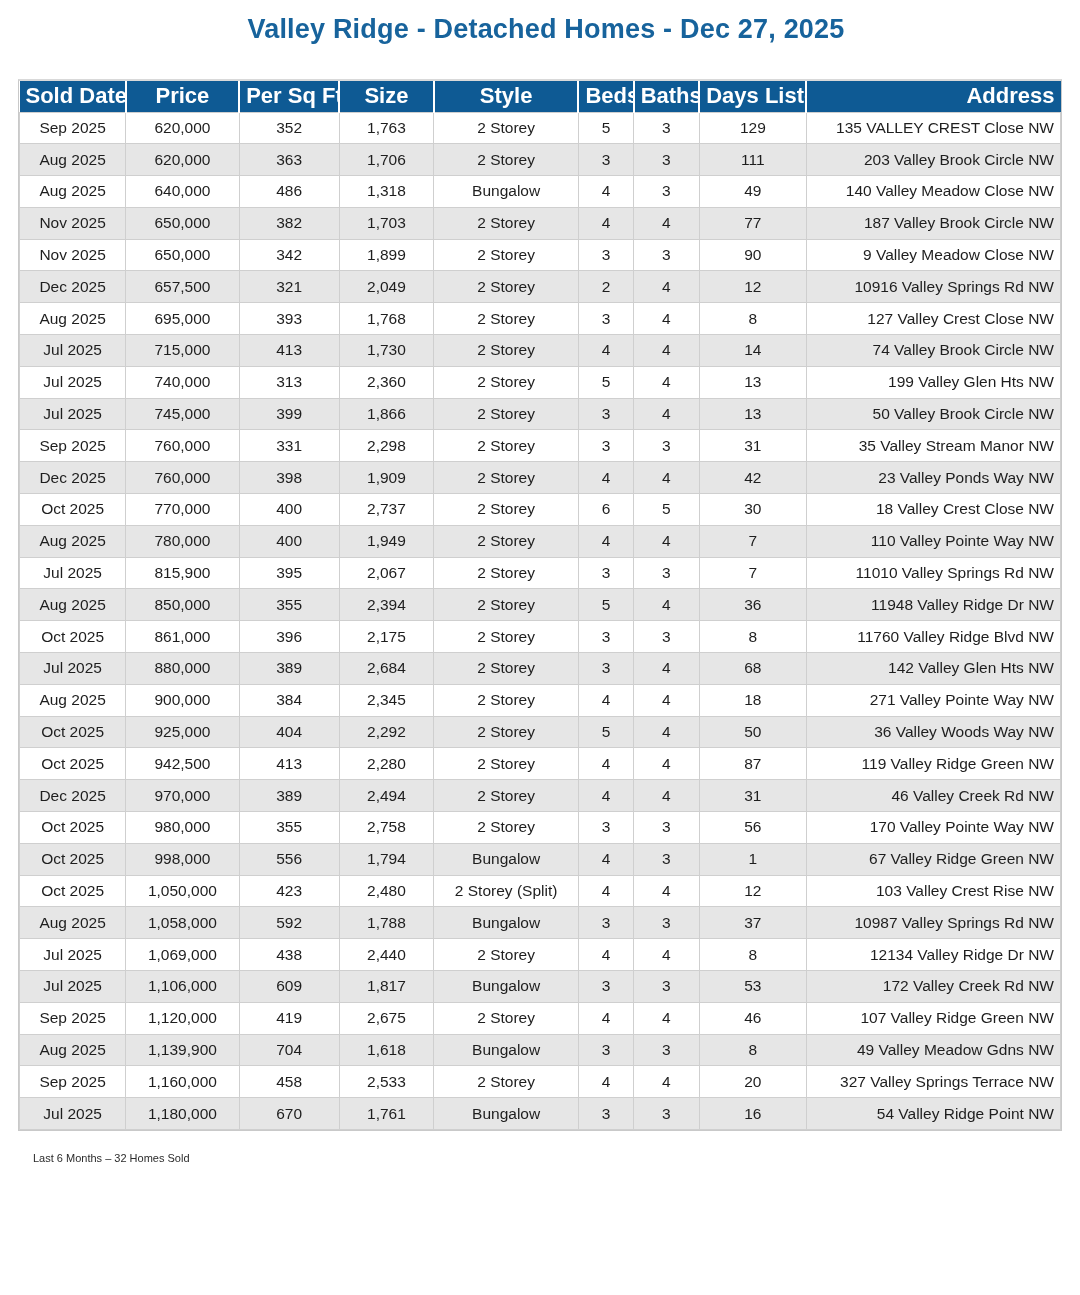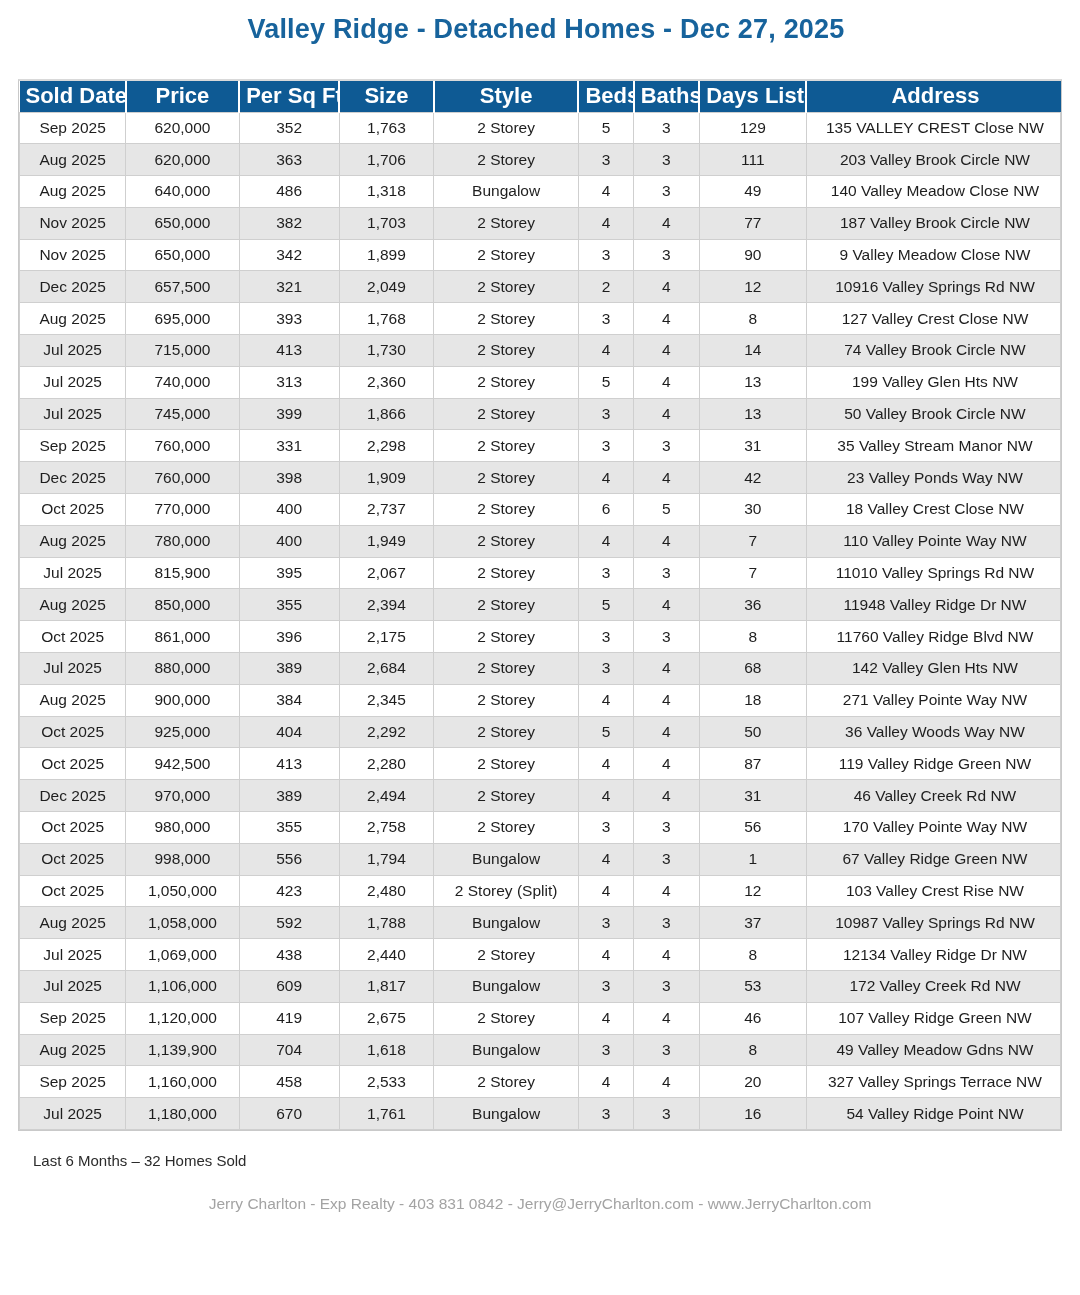--- a/index.html
+++ b/index.html
@@ -65,24 +65,24 @@
     height:31.8px;
     padding:2px 6px;
     font-size:15.5px;
     color:var(--cell-text);
     border:1px solid #cfcfcf;
     text-align:center;
     white-space:nowrap;
     overflow:hidden;
   }
   tbody tr:nth-child(even) td{background:var(--stripe);}
-  th.align-left, td.align-left{text-align:center;padding-left:9px;margin-top:48px;}
+  th.align-left, td.align-left{text-align:right;padding-left:9px;margin-top:48px;}
   .summary{
     margin:22px 0 0 33px;
-    font-size:15px;
+    font-size:11px;
     color:#2b2b2b;
   }
   .summary p{margin:0 0 12px 0;line-height:1.05;}
   .footer{
     margin-top:26px;
     text-align:center;
     font-size:15.5px;
     color:var(--footer-text);
   }
 </style>
@@ -473,15 +473,14 @@
             <td class="align-left">54 Valley Ridge Point NW</td>
           </tr>
         </tbody>
     </table>
   </div>
 
   <div class="summary">
     <p>Last 6 Months – 32 Homes Sold</p>
   </div>
 
-  <div class="footer">Jerry Charlton - Exp Realty - 403 831 0842 - Jerry@JerryCharlton.com - www.JerryCharlton.com</div>
 
 </div>
 
 </body></html>

